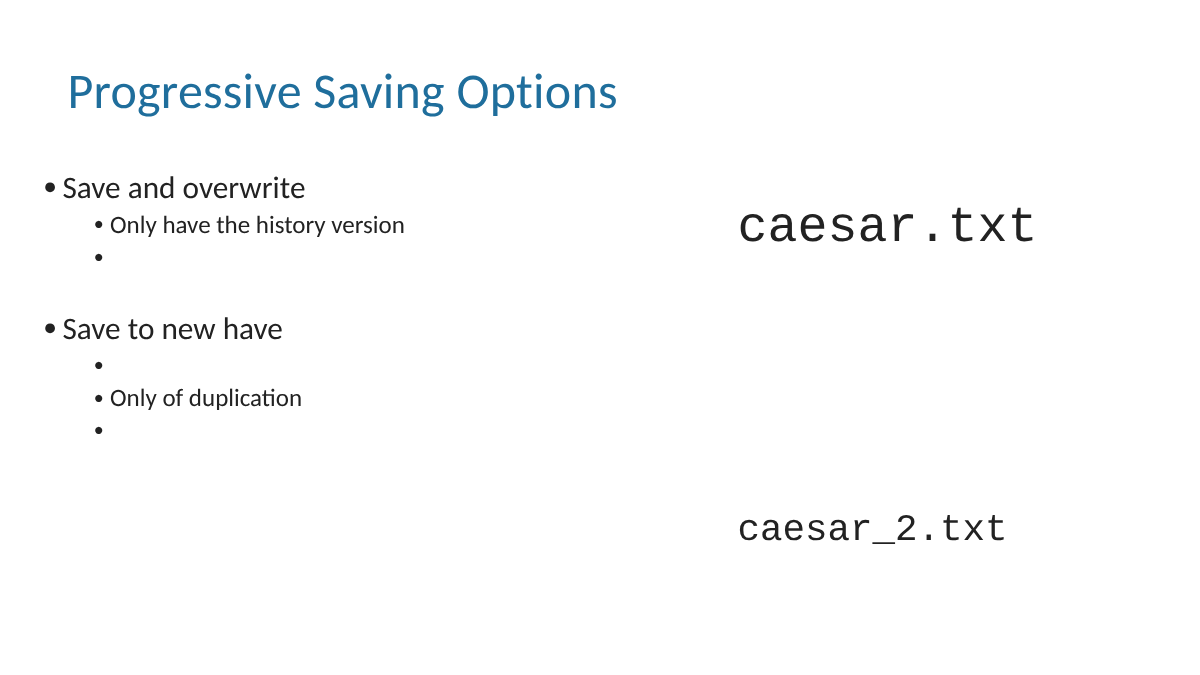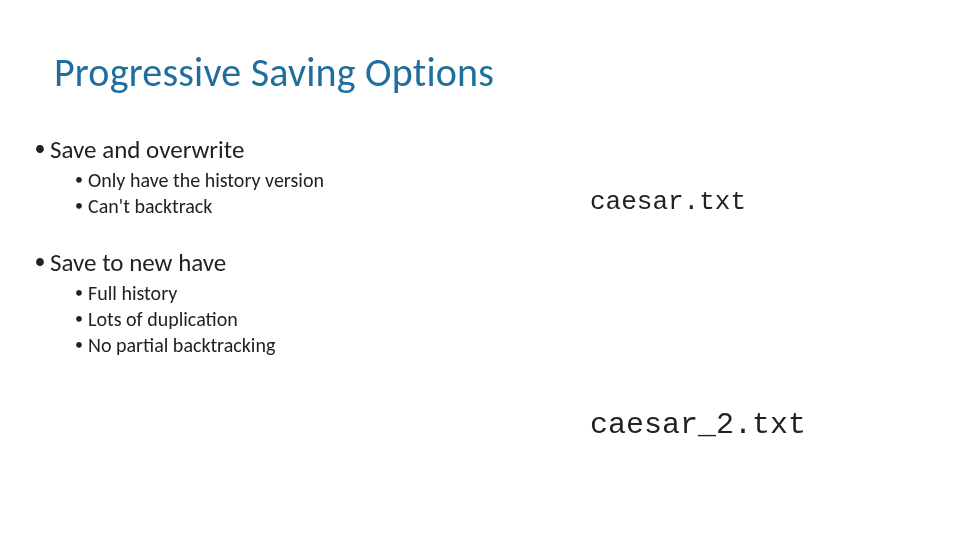--- a/index.html
+++ b/index.html
@@ -61,23 +61,23 @@
     text-align: center;
     font-size: 16px;
     line-height: 26px;
   }
   .block-gap {
     height: 24px;
   }
   .files-top {
     position: absolute;
     left: 590px;
-    top: 184px;
+    top: 166px;
     font-family: "Courier New", Courier, monospace;
-    font-size: 26px;
+    font-size: 40px;
     color: #222;
     line-height: 36px;
     white-space: pre;
   }
   .files-bottom {
     position: absolute;
     left: 590px;
     top: 335px;
     font-family: "Courier New", Courier, monospace;
     font-size: 30px;
@@ -98,40 +98,37 @@
     <div class="l1">
       <span class="bullet">•</span>
       <span>Save and overwrite</span>
     </div>
     <div class="l2">
       <span class="bullet">•</span>
       <span>Only have the history version</span>
     </div>
     <div class="l2">
       <span class="bullet">•</span>
-      <span>Can't backtrack</span>
     </div>
 
     <div class="block-gap"></div>
 
     <div class="l1">
       <span class="bullet">•</span>
       <span>Save to new have</span>
     </div>
     <div class="l2">
       <span class="bullet">•</span>
-      <span>Full history</span>
     </div>
     <div class="l2">
       <span class="bullet">•</span>
-      <span>Lots of duplication</span>
+      <span>Only of duplication</span>
     </div>
     <div class="l2">
       <span class="bullet">•</span>
-      <span>No partial backtracking</span>
     </div>
 
   </div>
 
   <div class="files-top">caesar.txt</div>
 
   <div class="files-bottom">
     <div>caesar_2.txt</div>
     
   </div>

